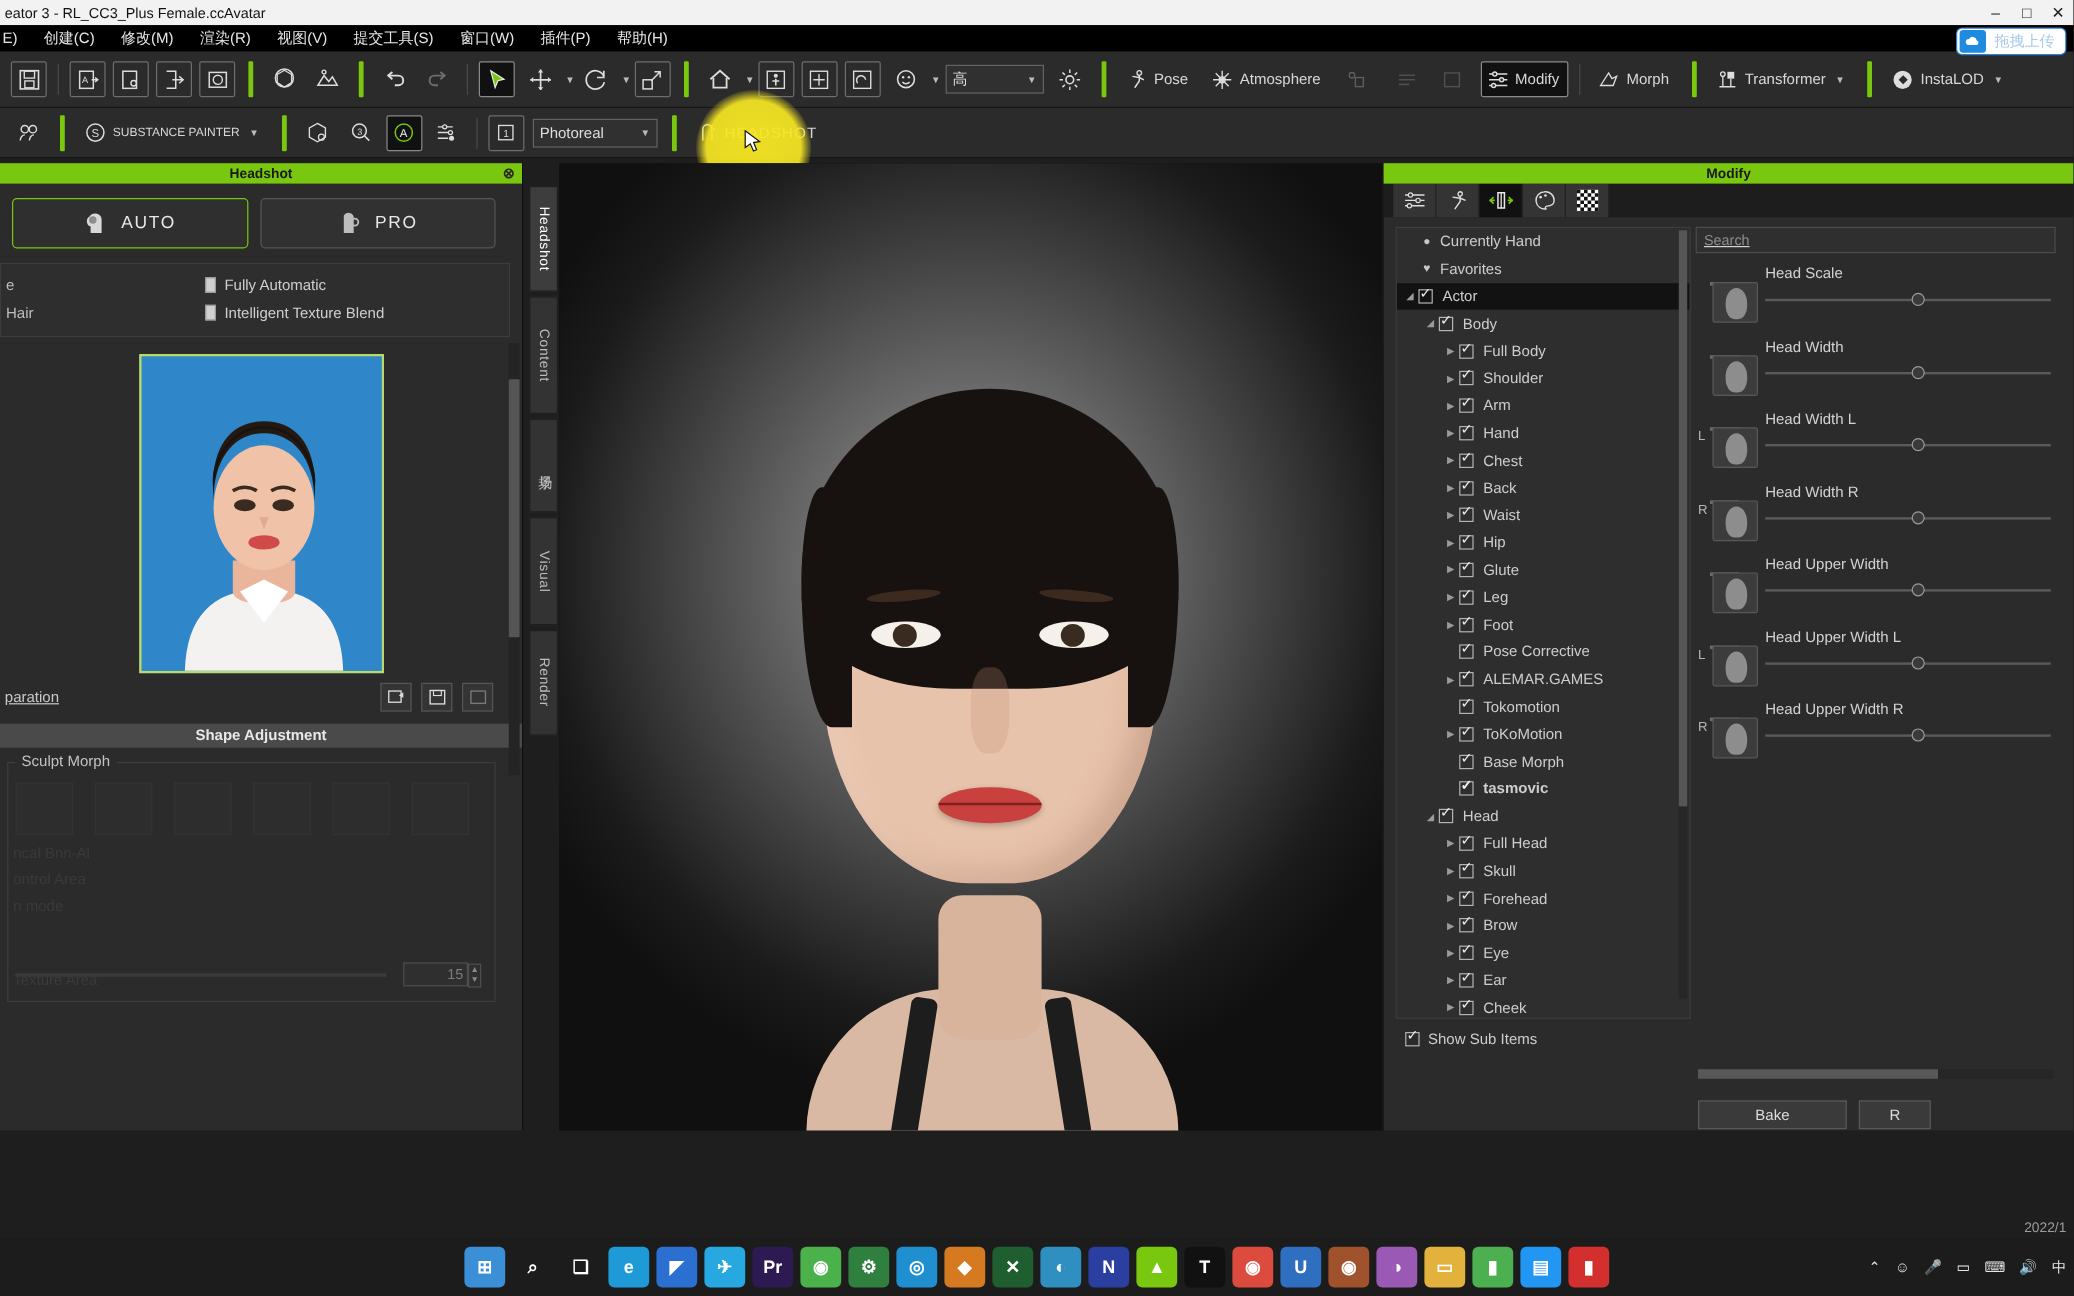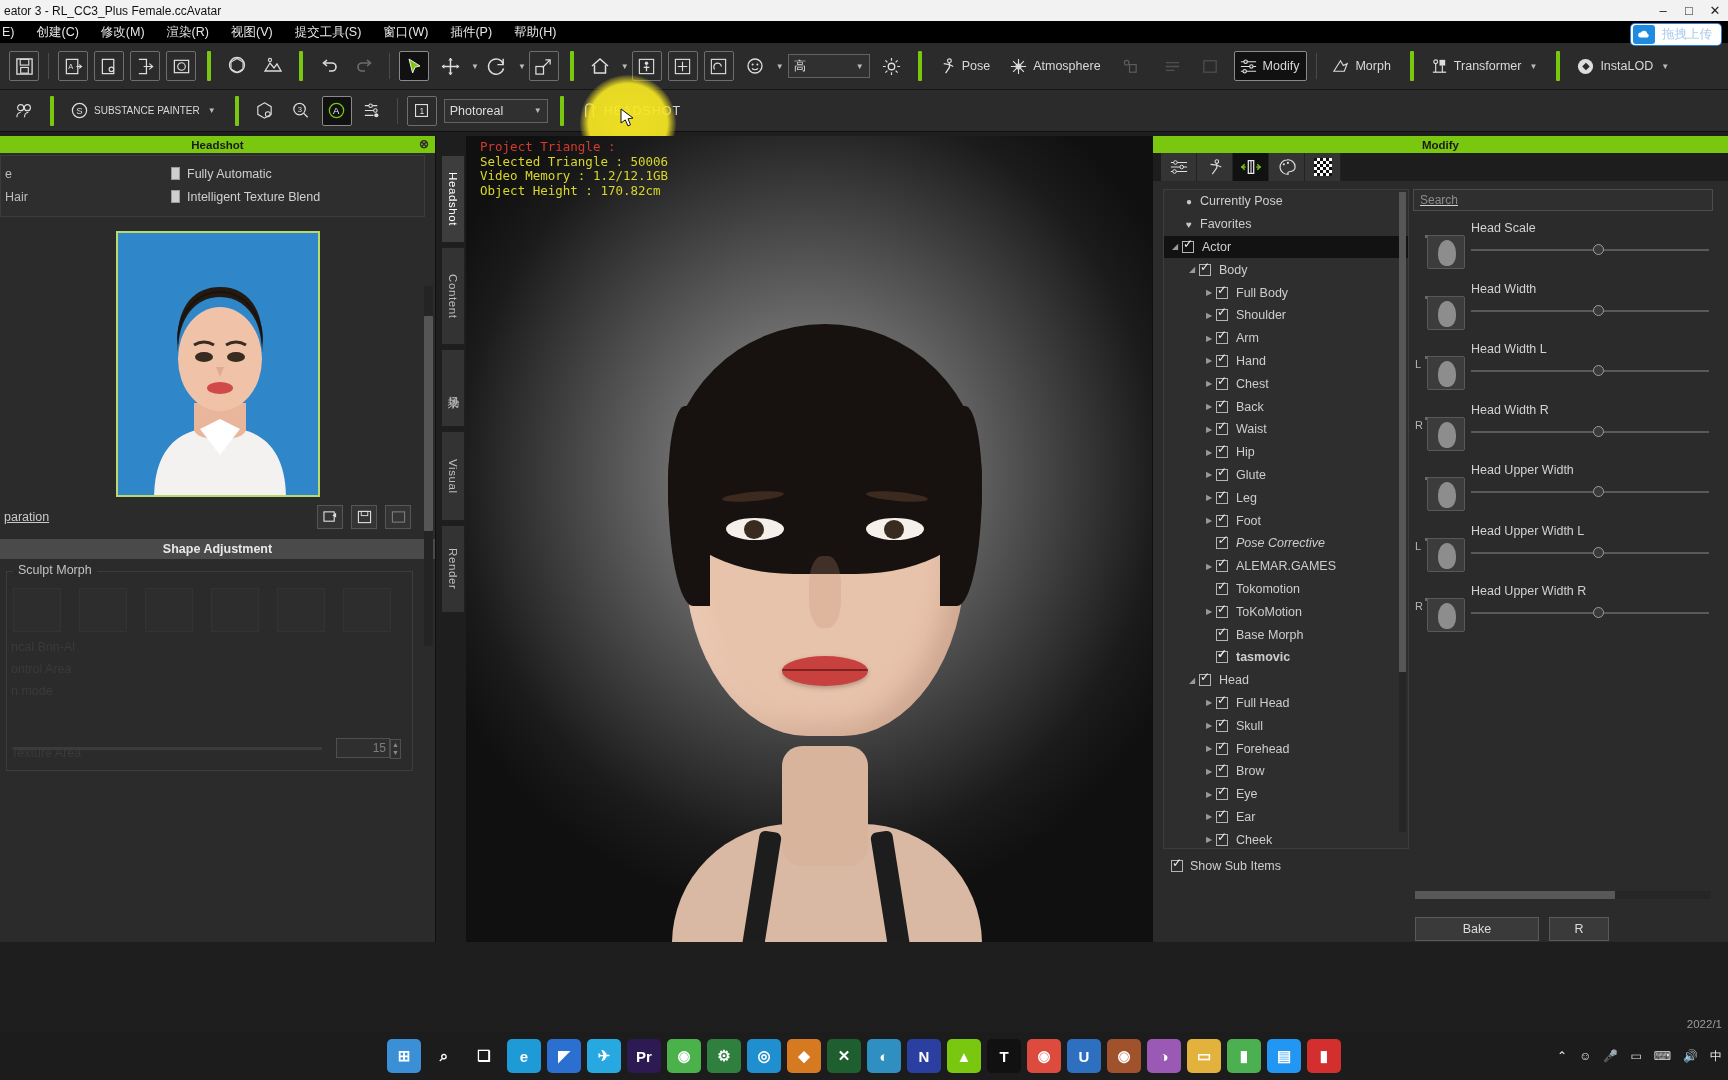--- a/index.html
+++ b/index.html
@@ -591,20 +591,36 @@
   <svg class="cursor-arrow" viewBox="0 0 16 22">
     <path d="M1 1l12 9-5 .8 2.5 6-2.6 1.1-2.6-6L1 15z" fill="#fff" stroke="#111" stroke-width="1"></path>
   </svg>
 
   <div class="leftpanel">
     <div class="panel-title">
       <span>Headshot</span>
       <span class="close">⊗</span>
     </div>
 
+    <div class="modepick">
+      <div class="modebtn sel">
+        <svg class="mico" viewBox="0 0 24 24">
+            <path d="M16 21V8a6 6 0 0 0-11-2 5 5 0 0 0 1 9v6" fill="#d8d8d8"></path>
+            <circle cx="8" cy="9" r="3.4" fill="#8d8d8d"></circle>
+          </svg>
+        <span>AUTO</span>
+      </div>
+      <div class="modebtn">
+        <svg class="mico" viewBox="0 0 24 24">
+            <path d="M15 21V6a5 5 0 0 0-9-1v16z" fill="#bdbdbd"></path>
+            <circle cx="16" cy="11" r="3.2" fill="none" stroke="#bdbdbd" stroke-width="1.6"></circle>
+          </svg>
+        <span>PRO</span>
+      </div>
+    </div>
 
     <div class="optsrow">
       <div class="optline">
         <span class="left">e</span>
         <span class="chk"></span>
         <span>Fully Automatic</span>
       </div>
       <div class="optline">
         <span class="left">Hair</span>
         <span class="chk"></span>
@@ -722,26 +738,20 @@
       <div class="av av-brow-l"></div>
       <div class="av av-brow-r"></div>
       <div class="av av-eye-l"></div>
       <div class="av av-eye-r"></div>
       <div class="av av-iris-l"></div>
       <div class="av av-iris-r"></div>
       <div class="av av-nose"></div>
       <div class="av av-lip"></div>
       <div class="av av-lipline"></div>
     </div>
-    <div class="vp-stats" id="vpstats">
-        <div class="red">Project Triangle :</div>
-        <div class="yel">Selected Triangle : 50006</div>
-        <div class="yel">Video Memory : 1.2/12.1GB</div>
-        <div class="yel">Object Height : 170.82cm</div>
-      </div>
   </div>
 
   <div class="rightpanel">
     <div class="panel-title">
       <span>Modify</span>
     </div>
     <div class="mtabs">
       <div class="mtab">
         <svg width="20" height="18" viewBox="0 0 22 20">
             <path d="M2 5h18M2 10h18M2 15h18" stroke="#ddd" stroke-width="1.3"></path>
@@ -780,21 +790,21 @@
     </div>
 
     <div class="rp-body">
 
       <div class="tree-col">
         <div class="tree-box">
           <div id="treelist">
               <div class="tree-row" style="padding-left: 4px;">
                 <span class="twisty"></span>
                 <span class="bullet">●</span>
-                <span>Currently Pose</span>
+                <span>Currently Hand</span>
               </div>
               <div class="tree-row" style="padding-left: 4px;">
                 <span class="twisty"></span>
                 <span class="bullet">♥</span>
                 <span>Favorites</span>
               </div>
               <div class="tree-row sel" style="padding-left: 4px;">
                 <span class="twisty">◢</span>
                 <span class="tchk"></span>
                 <span>Actor</span>
@@ -852,21 +862,21 @@
               <div class="tree-row" style="padding-left: 38px;">
                 <span class="twisty">▶</span>
                 <span class="tchk"></span>
                 <span>Leg</span>
               </div>
               <div class="tree-row" style="padding-left: 38px;">
                 <span class="twisty">▶</span>
                 <span class="tchk"></span>
                 <span>Foot</span>
               </div>
-              <div class="tree-row" style="padding-left: 38px; font-style: italic;">
+              <div class="tree-row" style="padding-left: 38px;">
                 <span class="twisty"></span>
                 <span class="tchk"></span>
                 <span>Pose Corrective</span>
               </div>
               <div class="tree-row" style="padding-left: 38px;">
                 <span class="twisty">▶</span>
                 <span class="tchk"></span>
                 <span>ALEMAR.GAMES</span>
               </div>
               <div class="tree-row" style="padding-left: 38px;">

